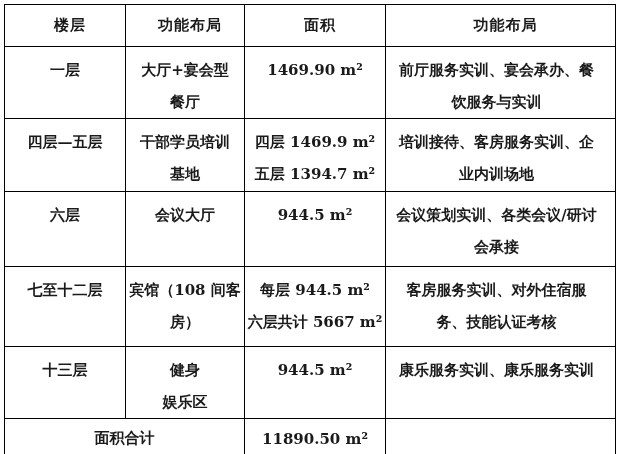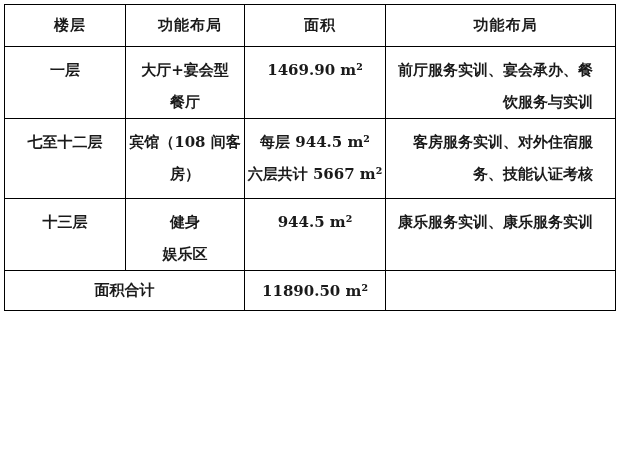--- a/index.html
+++ b/index.html
@@ -36,23 +36,23 @@
     letter-spacing: 1px;
     padding-left: 10px;
   }
   .floor-table td {
     vertical-align: top;
     text-align: center;
     line-height: 32px;
     padding-top: 7px;
   }
   .floor-table td.cell-usage {
-    text-align: right;
+    text-align: center;
     padding-left: 8px;
-    padding-right: 22px;
+    padding-right: 16px;
     word-break: break-all;
   }
   .floor-table tr.total-row td {
     vertical-align: middle;
     padding-top: 0;
     height: 39px;
     line-height: normal;
   }
   .line { display: block; }
 </style>
@@ -79,20 +79,42 @@
       <td>一层</td>
       <td>
         <span class="line">大厅+宴会型</span>
         <span class="line">餐厅</span>
       </td>
       <td>
         <span class="line">1469.90 m²</span>
       </td>
       <td class="cell-usage">前厅服务实训、宴会承办、餐饮服务与实训</td>
     </tr>
+    <tr style="height:73px">
+      <td>四层—五层</td>
+      <td>
+        <span class="line">干部学员培训</span>
+        <span class="line">基地</span>
+      </td>
+      <td>
+        <span class="line">四层 1469.9 m²</span>
+        <span class="line">五层 1394.7 m²</span>
+      </td>
+      <td class="cell-usage">培训接待、客房服务实训、企业内训场地</td>
+    </tr>
+    <tr style="height:75px">
+      <td>六层</td>
+      <td>
+        <span class="line">会议大厅</span>
+      </td>
+      <td>
+        <span class="line">944.5 m²</span>
+      </td>
+      <td class="cell-usage">会议策划实训、各类会议/研讨会承接</td>
+    </tr>
     <tr style="height:80px">
       <td>七至十二层</td>
       <td>
         <span class="line">宾馆（108 间客</span>
         <span class="line">房）</span>
       </td>
       <td>
         <span class="line">每层 944.5 m²</span>
         <span class="line">六层共计 5667 m²</span>
       </td>

